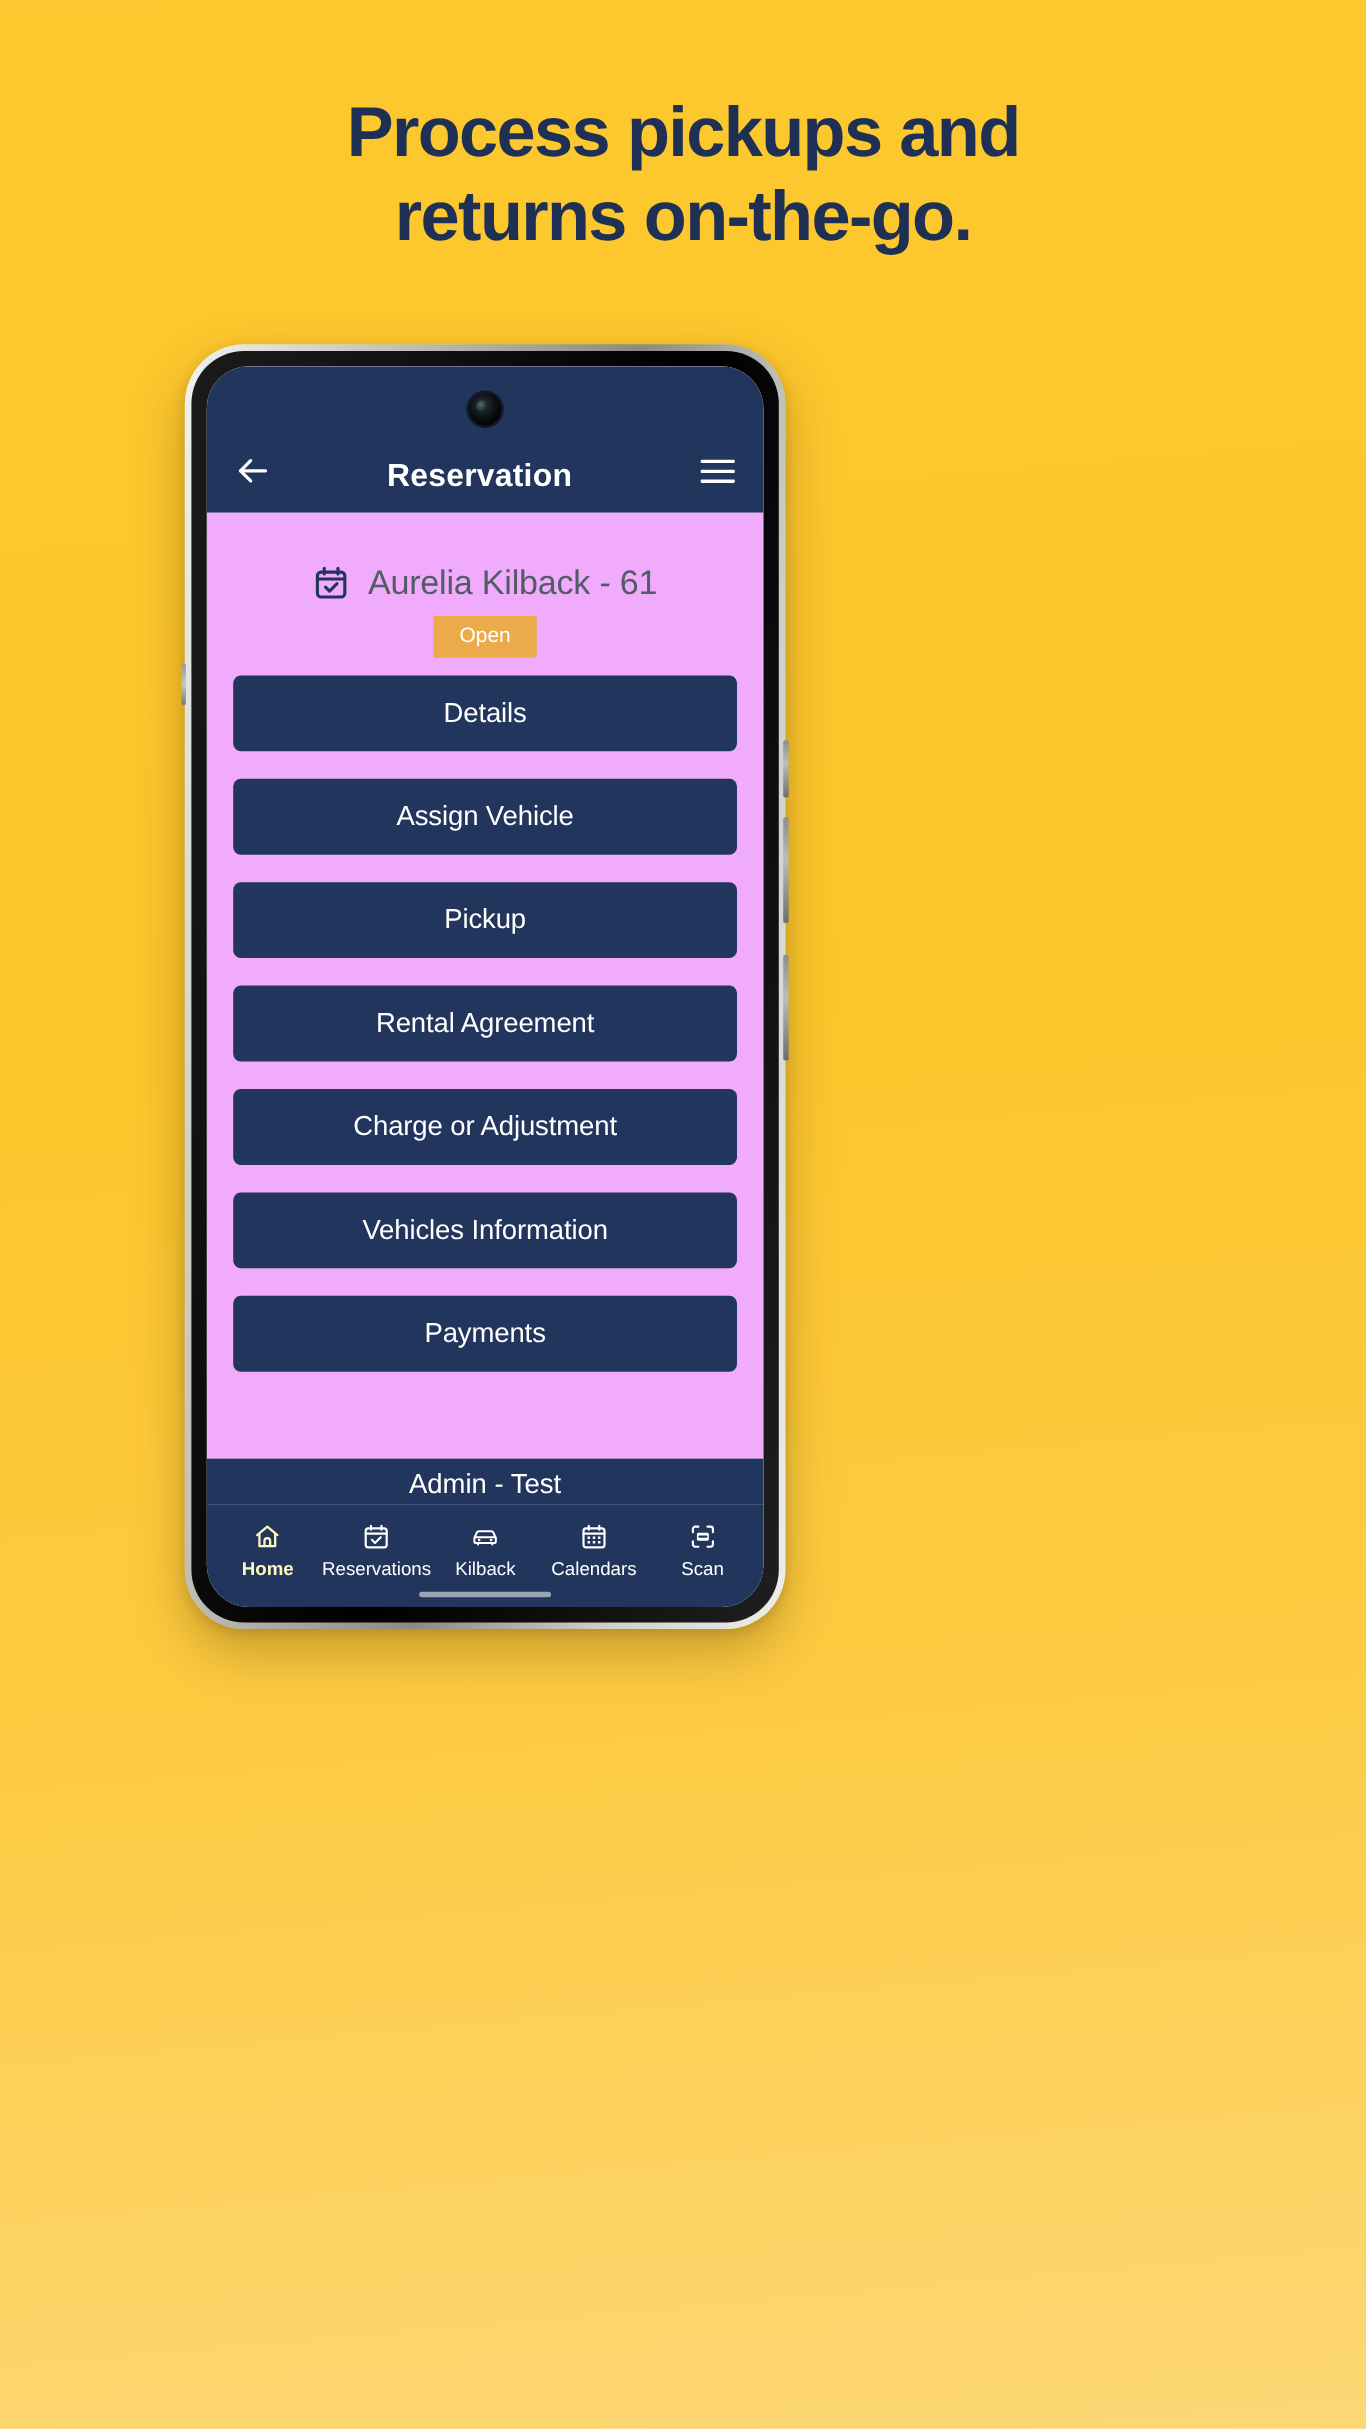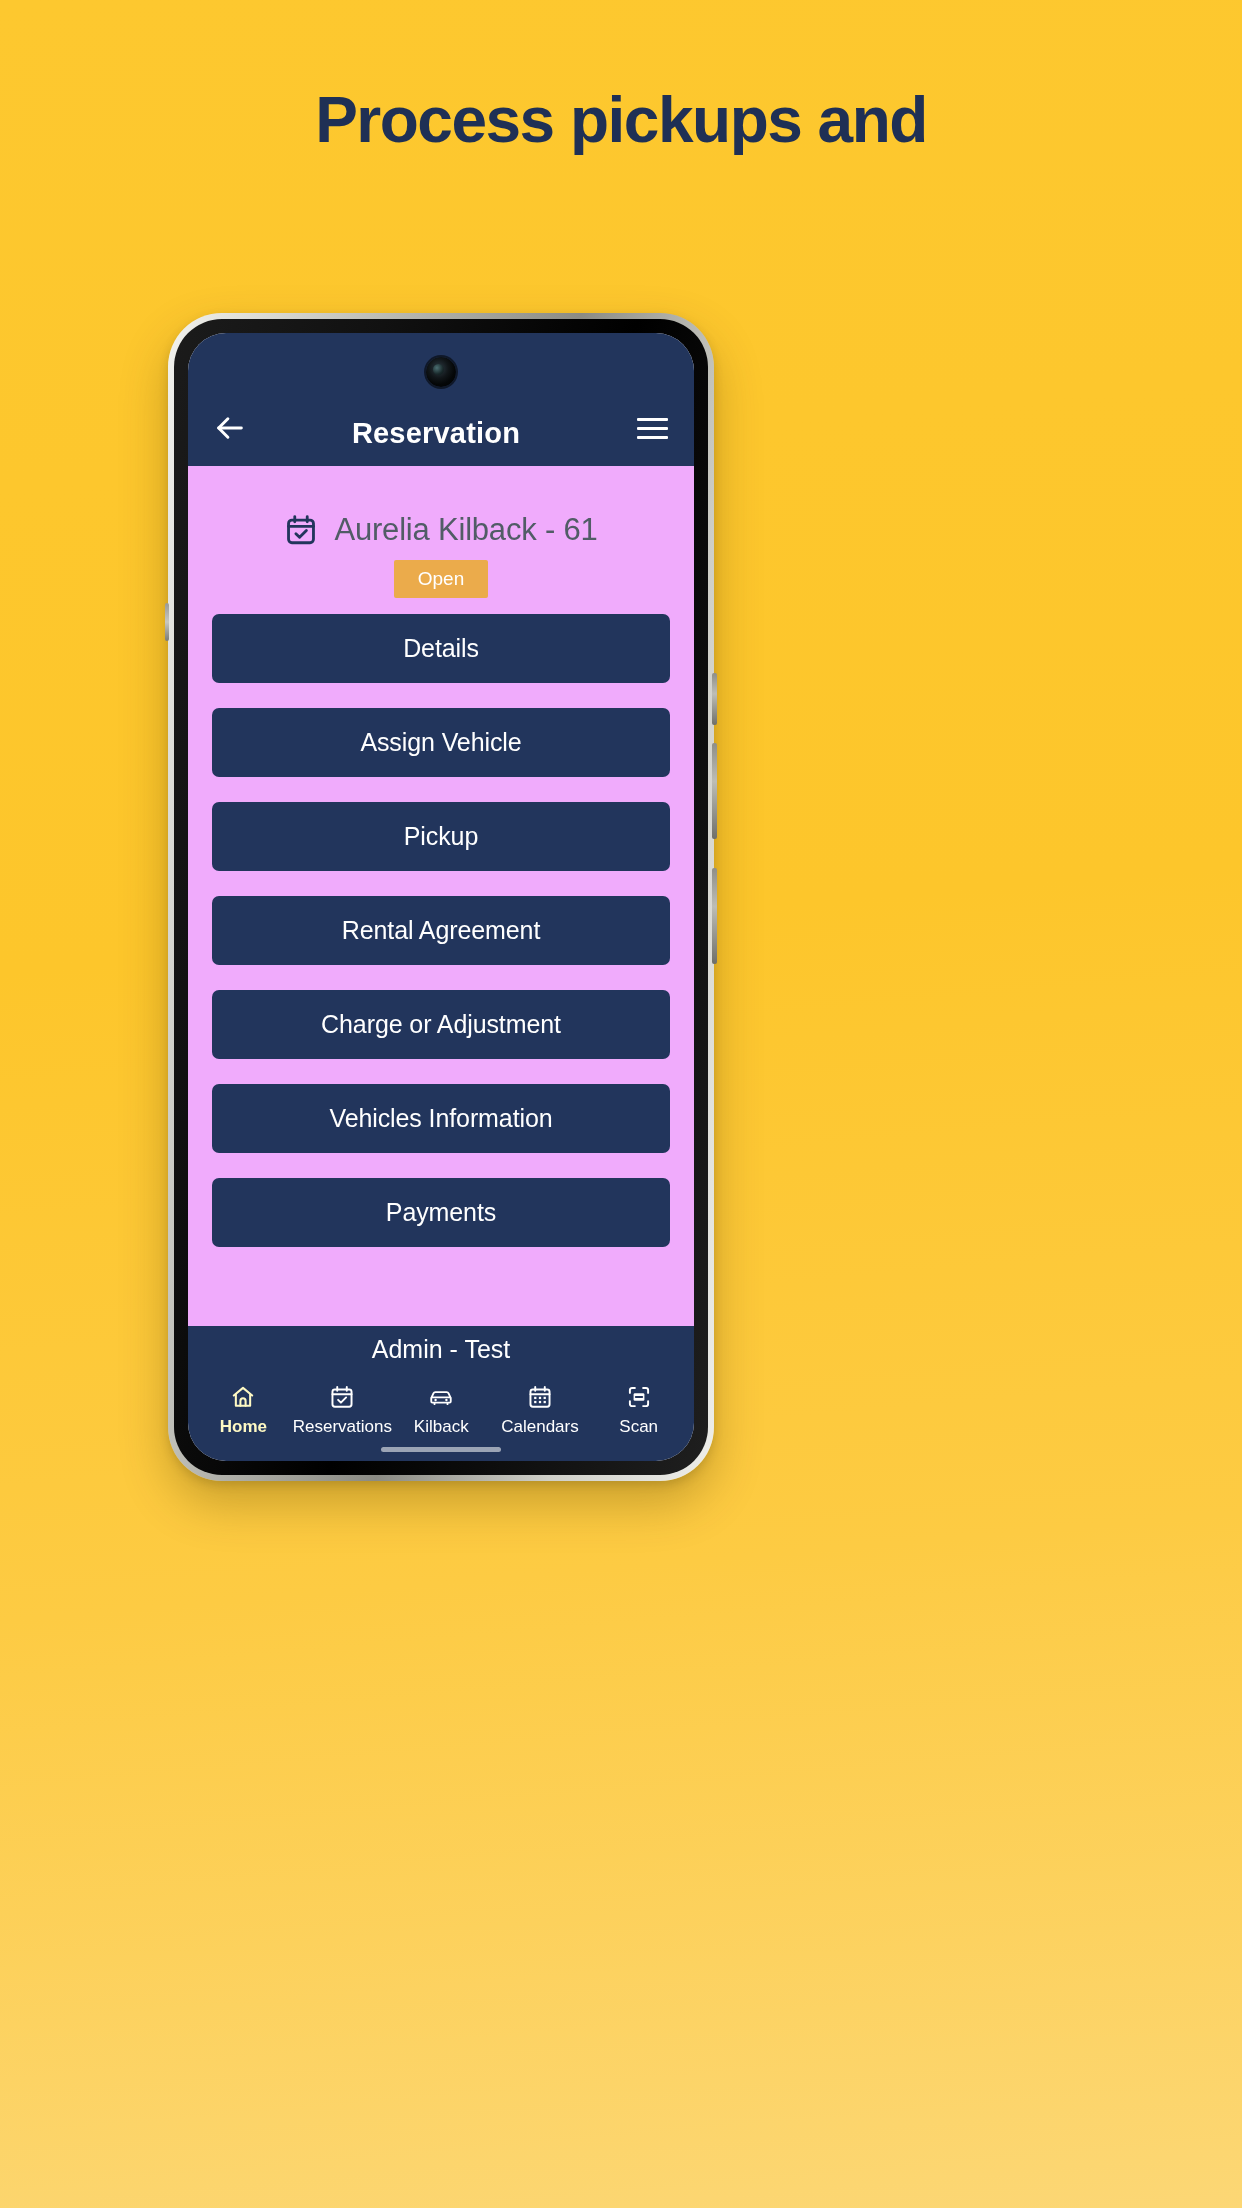--- a/index.html
+++ b/index.html
@@ -244,20 +244,21 @@
     border-radius: 3px;
     background: rgba(255,255,255,0.55);
     z-index: 10;
   }
 </style>
 </head>
 <body>
 
 <div class="headline">
   <span class="line">Process pickups and</span>
+  <span class="line">returns on-the-go.</span>
 </div>
 
 <div class="phone-wrap">
   <div class="phone-outer">
     <div class="side-btn-left"></div>
     <div class="side-btn b1"></div>
     <div class="side-btn b2"></div>
     <div class="side-btn b3"></div>
 
     <div class="phone-bezel">

